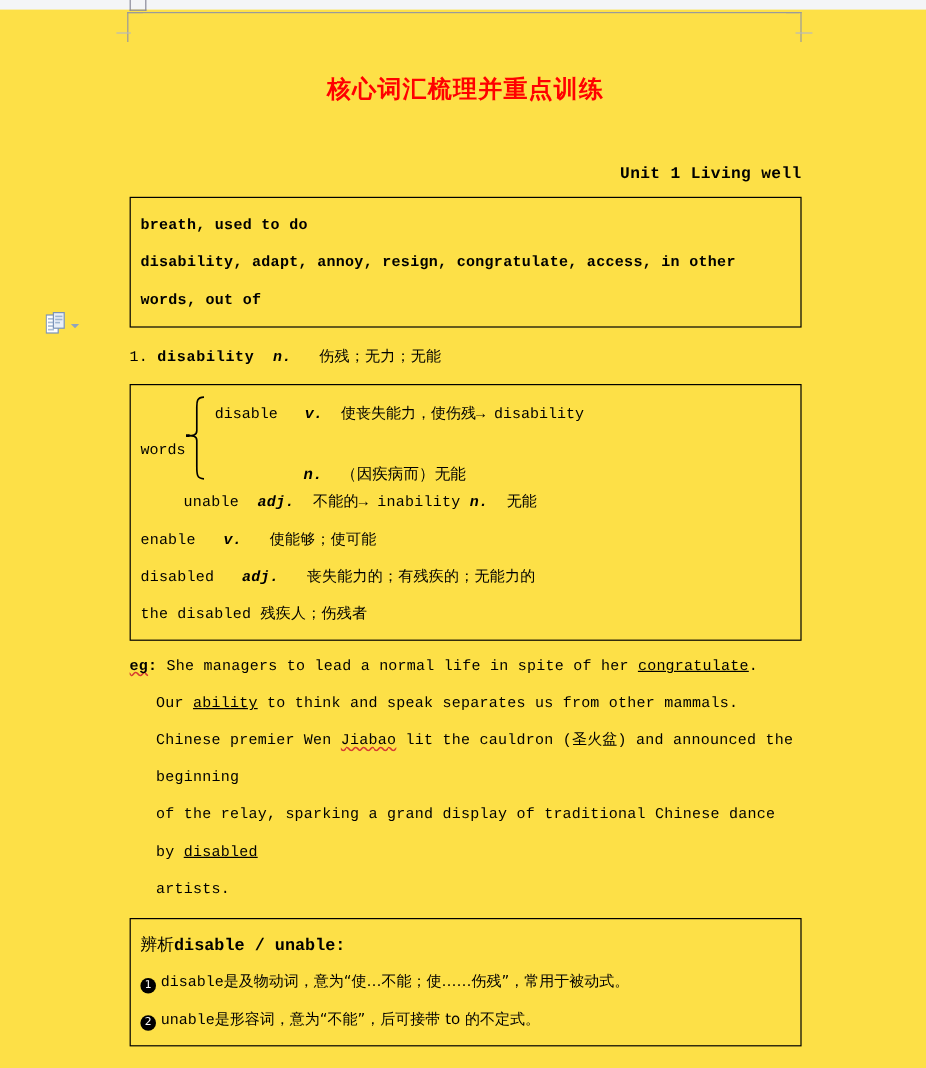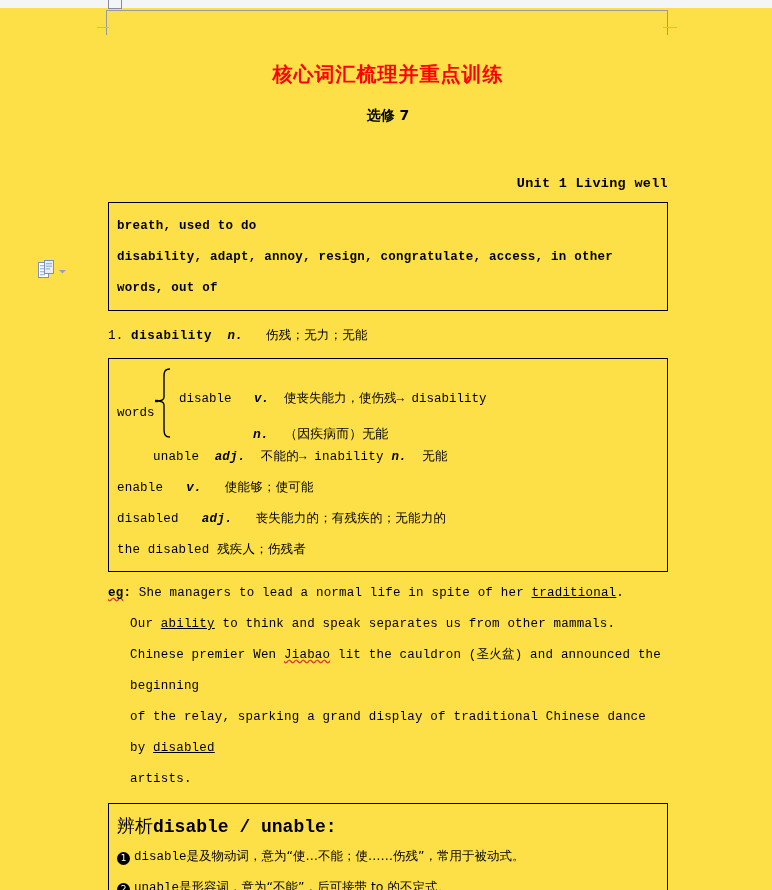--- a/index.html
+++ b/index.html
@@ -148,21 +148,21 @@
     line-height: 20px;
   }
   .brace-svg {
     position: absolute;
     left: 38px;
     top: 2px;
   }
   .brace-row-1 {
     position: absolute;
     left: 62px;
-    top: 20px;
+    top: 4px;
     font-size: 12.5px;
     line-height: 26px;
     white-space: nowrap;
   }
   .brace-row-2 {
     position: absolute;
     left: 62px;
     top: 56px;
     font-size: 13px;
     line-height: 26px;
@@ -176,21 +176,21 @@
   .eg-block { margin-top: 6px; }
   .eg-line {
     font-size: 12.5px;
     line-height: 31px;
     letter-spacing: 0.2px;
   }
   .eg-indent { padding-left: 22px; }
 
   
   .cmp-head {
-    font-size: 18px;
+    font-size: 14px;
     line-height: 28px;
   }
   .cmp-item {
     font-size: 12.5px;
     line-height: 30px;
     font-family: "DejaVu Sans", sans-serif;
   }
   .cmp-item .en { font-family: "Liberation Mono", monospace; }
   .circ {
     display: inline-block;
@@ -236,21 +236,20 @@
     <span class="paste-caret">
       <svg width="9" height="9" viewBox="0 0 9 9">
         <path d="M1 3 L4.5 6.5 L8 3 Z" fill="#8fa3bd"></path>
       </svg>
     </span>
   </div>
 
   <div id="page-body">
 
     <h1 class="doc-title">核心词汇梳理并重点训练</h1>
-    <h2 class="doc-subtitle">选修 7</h2>
     <h3 class="unit-heading">Unit 1 Living well</h3>
 
     <div class="box">
       <div class="wordlist">breath, used to do</div>
       <div class="wordlist">disability, adapt, annoy, resign, congratulate, access, in other words, out of</div>
     </div>
 
     <div class="entry-head">
       <span class="num">1.</span>
       <span class="word">disability</span>
@@ -302,21 +301,21 @@
 
       <div class="box-line">
         <span>the disabled</span>
         <span class="cn">残疾人；伤残者</span>
       </div>
     </div>
 
     <div class="eg-block">
       <div class="eg-line">
         <span class="bold sq">eg</span><span class="bold">:</span>
-        <span>She managers to lead a normal life in spite of her </span><span class="ul">traditional</span><span>.</span>
+        <span>She managers to lead a normal life in spite of her </span><span class="ul">congratulate</span><span>.</span>
       </div>
       <div class="eg-line eg-indent">
         <span>Our </span><span class="ul">ability</span><span> to think and speak separates us from other mammals.</span>
       </div>
       <div class="eg-line eg-indent">
         <span>Chinese premier Wen </span><span class="sq">Jiabao</span><span> lit the cauldron (圣火盆) and announced the beginning</span>
       </div>
       <div class="eg-line eg-indent">
         <span>of the relay, sparking a grand display of traditional Chinese dance by </span><span class="ul">disabled</span>
       </div>

